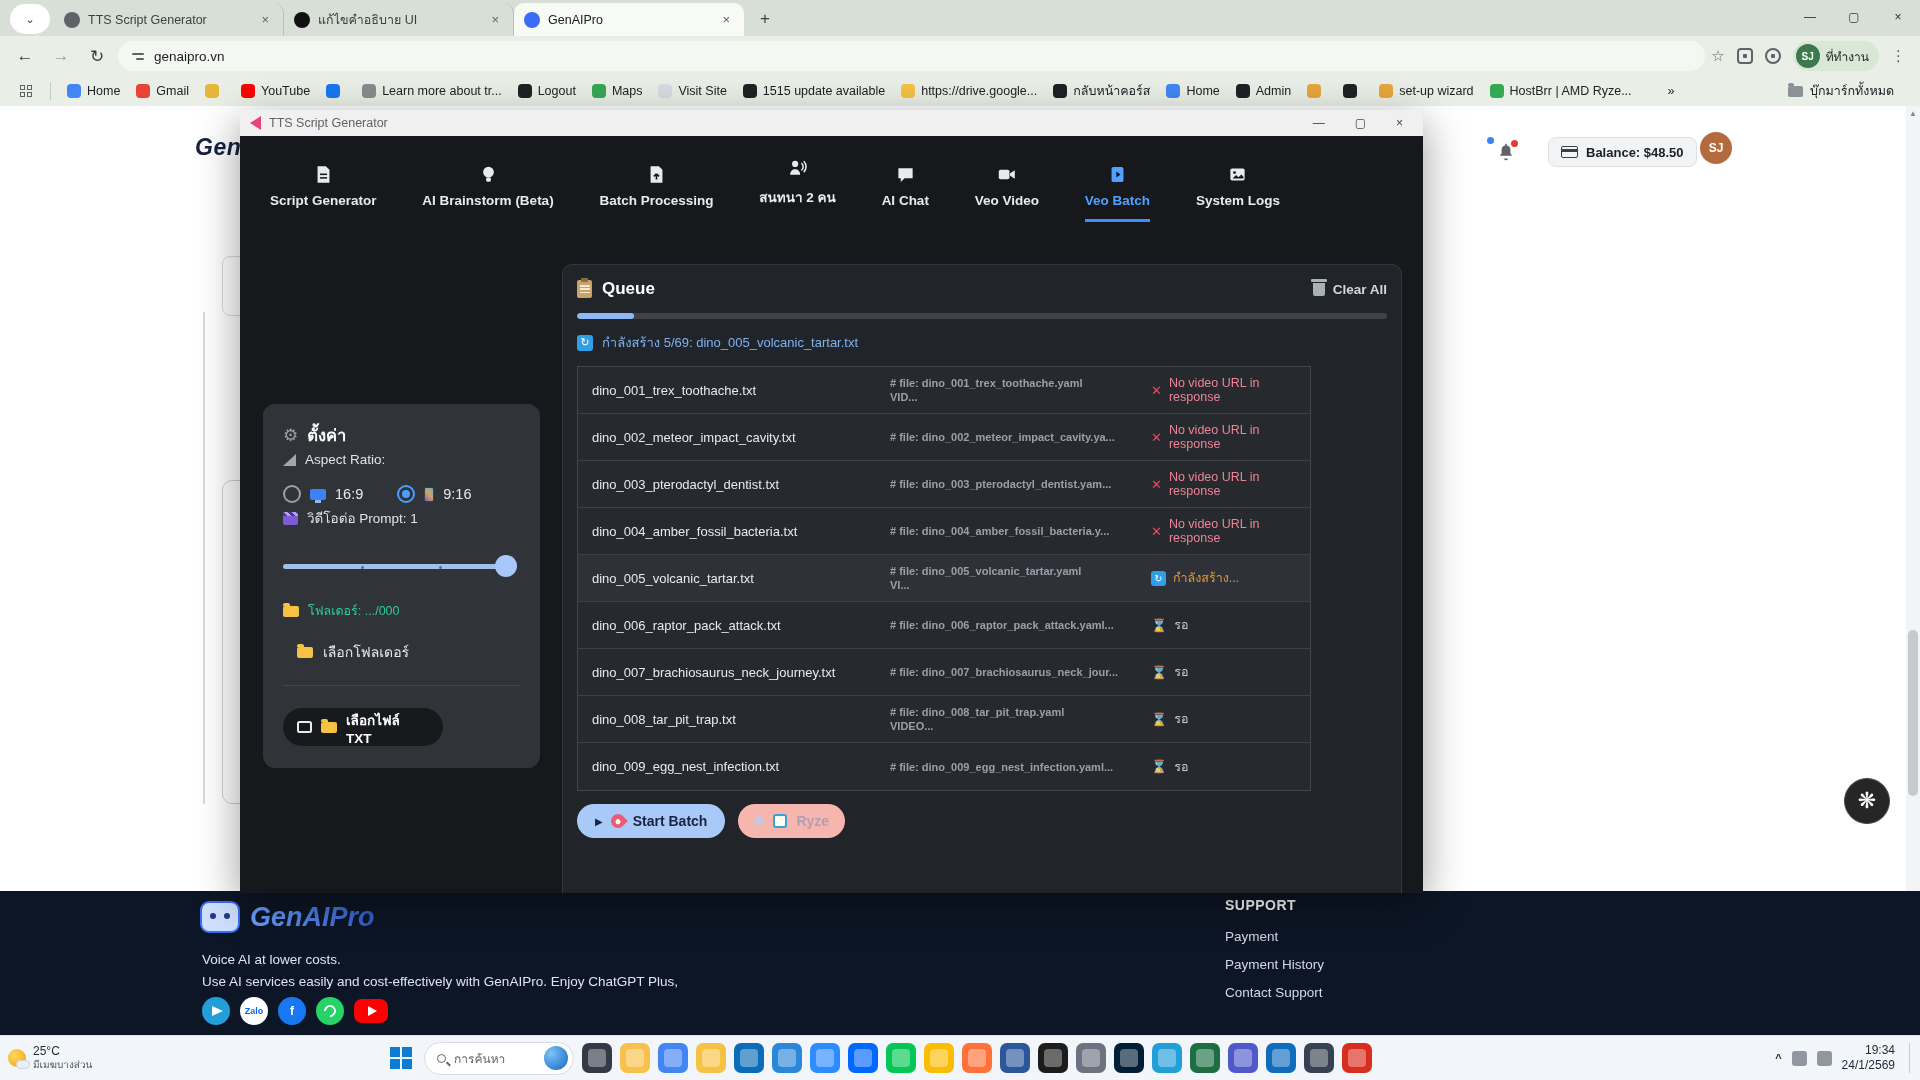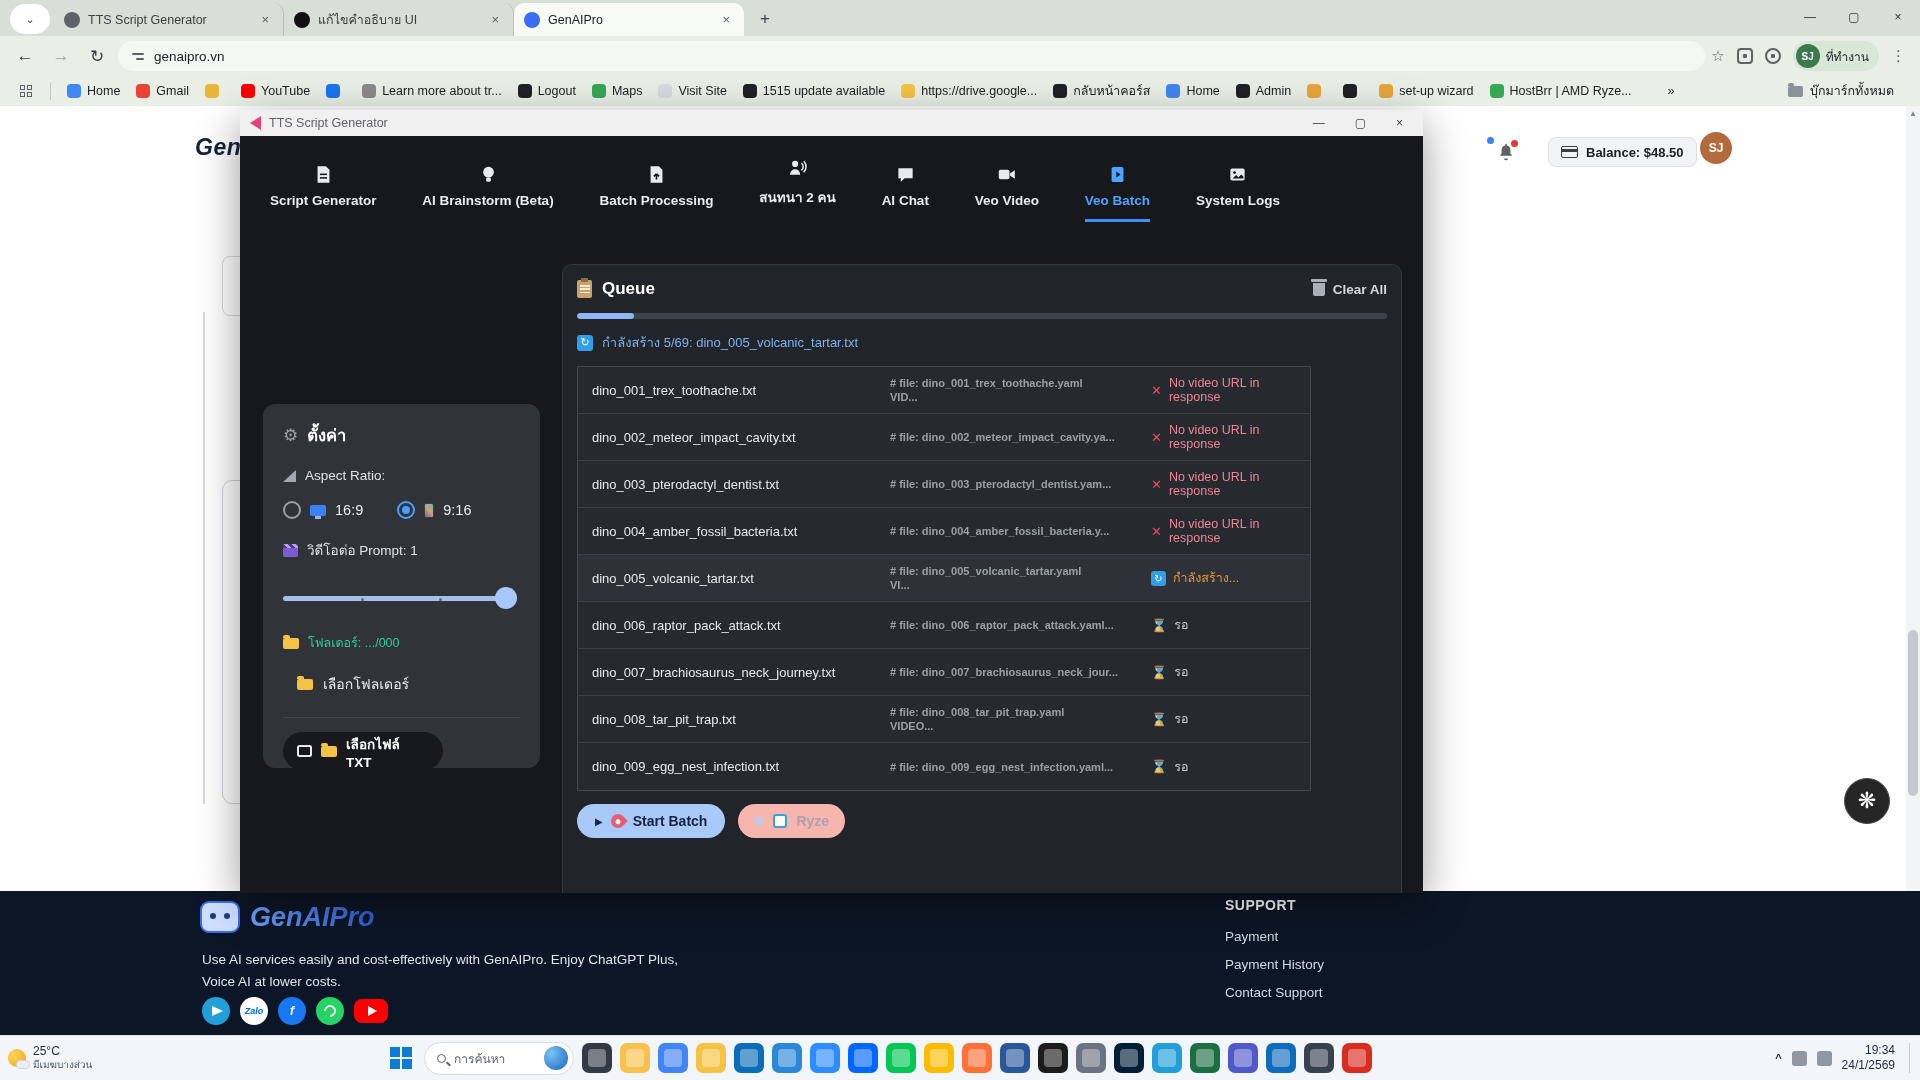--- a/index.html
+++ b/index.html
@@ -67,21 +67,21 @@
   .scrollbar .thumb { position:absolute; left:2px; top:524px; width:10px; height:166px; background:#c6c9cd; border-radius:6px; }
 
   
   .footer { position:absolute; left:0; top:785px; width:1920px; height:144px; background:#0d1626; color:#e6eaf2; }
   .f-logo { position:absolute; left:200px; top:10px; display:flex; align-items:center; gap:10px; }
   .robot { width:40px; height:32px; background:#cfe0ff; border:2.5px solid #3b6cf5; border-radius:9px; position:relative; }
   .robot::before,.robot::after { content:''; position:absolute; top:10px; width:6px; height:6px; border-radius:50%; background:#1e3a8a; }
   .robot::before { left:8px; } .robot::after { right:8px; }
   .f-brand { font-size:27px; font-weight:bold; font-style:italic; background:linear-gradient(90deg,#6ea2ff,#2f5fd0); -webkit-background-clip:text; background-clip:text; -webkit-text-fill-color:transparent; color:#4f8df9; }
   .f-tag { position:absolute; left:202px; top:58px; font-size:13.5px; color:#dfe5ee; line-height:22px; }
-  .f-social { position:absolute; left:202px; top:106px; display:flex; align-items:center; gap:10px;font-style:italic; }
+  .f-social { position:absolute; left:202px; top:106px; display:flex; align-items:center; gap:10px; }
   .soc { width:28px; height:28px; border-radius:50%; display:flex; align-items:center; justify-content:center; color:#fff; font-size:12px; font-weight:bold; }
   .soc.tg { background:#229ed9; } .soc.fb { background:#1877f2; } .soc.wa { background:#25d366; }
   .soc.zl { background:#fff; color:#0068ff; font-size:9px; }
   .soc.yt { border-radius:8px; width:34px; height:24px; background:#ff0000; }
   .tg-plane { width:0; height:0; border-left:11px solid #fff; border-top:5px solid transparent; border-bottom:5px solid transparent; margin-left:2px; }
   .yt-play { width:0; height:0; border-left:9px solid #fff; border-top:5.5px solid transparent; border-bottom:5.5px solid transparent; margin-left:2px; }
   .wa-ph { width:12px; height:12px; border:2.5px solid #fff; border-radius:50%; border-left-color:transparent; transform:rotate(-45deg); }
   .f-col { position:absolute; top:6px; }
   .f-col.services { left:713px; } .f-col.support { left:1225px; }
   .f-head { font-size:14px; font-weight:bold; color:#fff; margin-bottom:10px; letter-spacing:.5px; }
@@ -100,42 +100,42 @@
   .vtabs { position:absolute; left:30px; top:22px; width:1010px; display:flex; justify-content:space-between; align-items:flex-end; }
   .vtab { display:flex; flex-direction:column; align-items:center; gap:9px; color:#e8eaed; padding-bottom:14px; }
   .vtab-ic svg { width:19px; height:19px; fill:currentColor; display:block; }
   .vtab-lb { font-size:13.5px; font-weight:bold; white-space:nowrap; }
   .vtab.active { color:#4da3ff; border-bottom:3px solid #3e8eff; padding-bottom:11px; }
 
   
   .setcard { position:absolute; left:23px; top:268px; width:277px; height:364px; background:#303439; border-radius:12px; padding:18px 20px; }
   .set-h { display:flex; align-items:center; gap:9px; font-size:16.5px; font-weight:bold; color:#fff; }
   .gear { color:#9aa0a6; font-size:17px; }
-  .set-row { display:flex; align-items:center; gap:9px; margin-top:20px; font-size:13.5px; color:#dfe3e8; }
+  .set-row { display:flex; align-items:center; gap:9px; margin-top:4px; font-size:13.5px; color:#dfe3e8; }
   .ruler { width:0; height:0; border-left:13px solid transparent; border-bottom:12px solid #aeb4bb; opacity:.9; }
   .radios { display:flex; align-items:center; gap:34px; margin-top:18px; }
   .ropt { display:flex; align-items:center; gap:9px; font-size:14.5px; color:#e8eaed; }
   .radio { width:18px; height:18px; border-radius:50%; border:2px solid #9aa0a6; }
   .radio.checked { border-color:#4a9eff; position:relative; }
   .radio.checked::after { content:''; position:absolute; inset:3px; border-radius:50%; background:#4a9eff; }
   .ic-monitor { width:16px; height:11px; background:#3b82f6; border-radius:2px; position:relative; }
   .ic-monitor::after { content:''; position:absolute; left:5px; top:11px; width:6px; height:3px; background:#93b6f0; }
   .ic-phone { width:10px; height:15px; background:linear-gradient(45deg,#7c5cd6,#d6a25c,#5cb7d6); border-radius:2px; border:1px solid #3a3f46; }
   .clap { width:15px; height:13px; background:#7c5cd6; border-radius:2px; position:relative; overflow:hidden; }
   .clap::before { content:''; position:absolute; top:0; left:0; right:0; height:4px; background:repeating-linear-gradient(45deg,#4d3596 0 3px,#b3a1e8 3px 6px); }
   .slider { position:relative; margin-top:26px; height:22px; }
   .slider .trk { position:absolute; left:0; right:4px; top:9px; height:5px; border-radius:3px; background:#a3c0ea; }
   .slider .tick { position:absolute; top:10.5px; width:3px; height:3px; border-radius:50%; background:#5f6b7d; }
   .slider .thumb { position:absolute; top:0; width:22px; height:22px; border-radius:50%; background:#a8c7fa; }
   .folder { width:16px; height:11px; background:#f6c244; border-radius:2px; position:relative; flex:none; }
   .folder::before { content:''; position:absolute; top:-3px; left:0; width:7px; height:3px; background:#f6c244; border-radius:2px 2px 0 0; }
   .fol-row { display:flex; align-items:center; gap:9px; margin-top:24px; font-size:12.5px; color:#2ecc9a; }
   .fol-pick { display:flex; align-items:center; gap:10px; margin:20px 0 0 14px; font-size:14px; color:#e8eaed; }
   .set-div { height:1px; background:#42464d; margin-top:22px; }
-  .txtbtn { margin-top:14px; height:38px; width:160px; background:#17191d; border-radius:19px; display:flex; align-items:center; gap:9px; padding:0 14px; color:#fff; font-size:13.5px; font-weight:bold; }
+  .txtbtn { margin-top:22px; height:38px; width:160px; background:#17191d; border-radius:19px; display:flex; align-items:center; gap:9px; padding:0 14px; color:#fff; font-size:13.5px; font-weight:bold; }
   .chkic { width:15px; height:12px; border:2px solid #e8eaed; border-radius:2.5px; flex:none; }
 
   
   .qcard { position:absolute; left:322px; top:128px; width:840px; height:640px; background:#212429; border:1px solid #34383f; border-radius:10px; padding:14px 14px 12px 14px; }
   .q-head { display:flex; align-items:center; }
   .q-title { display:flex; align-items:center; gap:10px; font-size:17px; font-weight:bold; color:#fff; }
   .clip { width:15px; height:18px; background:#c9a36a; border-radius:2px; position:relative; }
   .clip::before { content:''; position:absolute; top:-2px; left:4px; width:7px; height:4px; background:#8a6d42; border-radius:1px; }
   .clip::after { content:''; position:absolute; top:5px; left:2.5px; width:10px; height:9px; background:repeating-linear-gradient(#f3ead9 0 1.6px,#c9a36a 1.6px 3.4px); }
   .q-clear { margin-left:auto; display:flex; align-items:center; gap:8px; font-size:13.5px; font-weight:bold; color:#d3d7dc; }
@@ -379,22 +379,22 @@
       <span class="arr">▲</span>
       <span class="thumb"></span>
     </div>
 
     <div class="footer">
       <div class="f-logo">
         <span class="robot"></span>
         <span class="f-brand">GenAIPro</span>
       </div>
       <div class="f-tag">
+        <div>Voice AI at lower costs.</div>
         <div>Use AI services easily and cost-effectively with GenAIPro. Enjoy ChatGPT Plus,</div>
-        <div>Voice AI at lower costs.</div>
       </div>
       <div class="f-social">
         <span class="soc tg">
             <span class="tg-plane"></span>
           </span>
         <span class="soc zl">Zalo</span>
         <span class="soc fb">f</span>
         <span class="soc wa">
             <span class="wa-ph"></span>
           </span>

